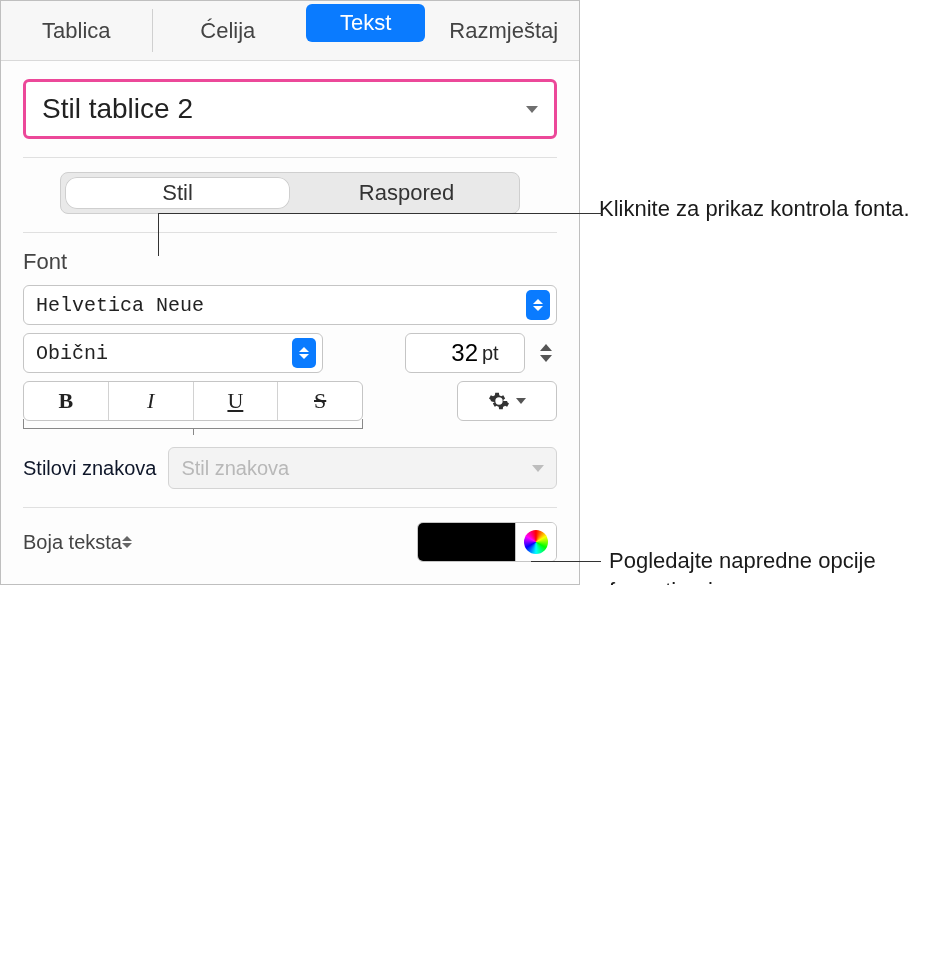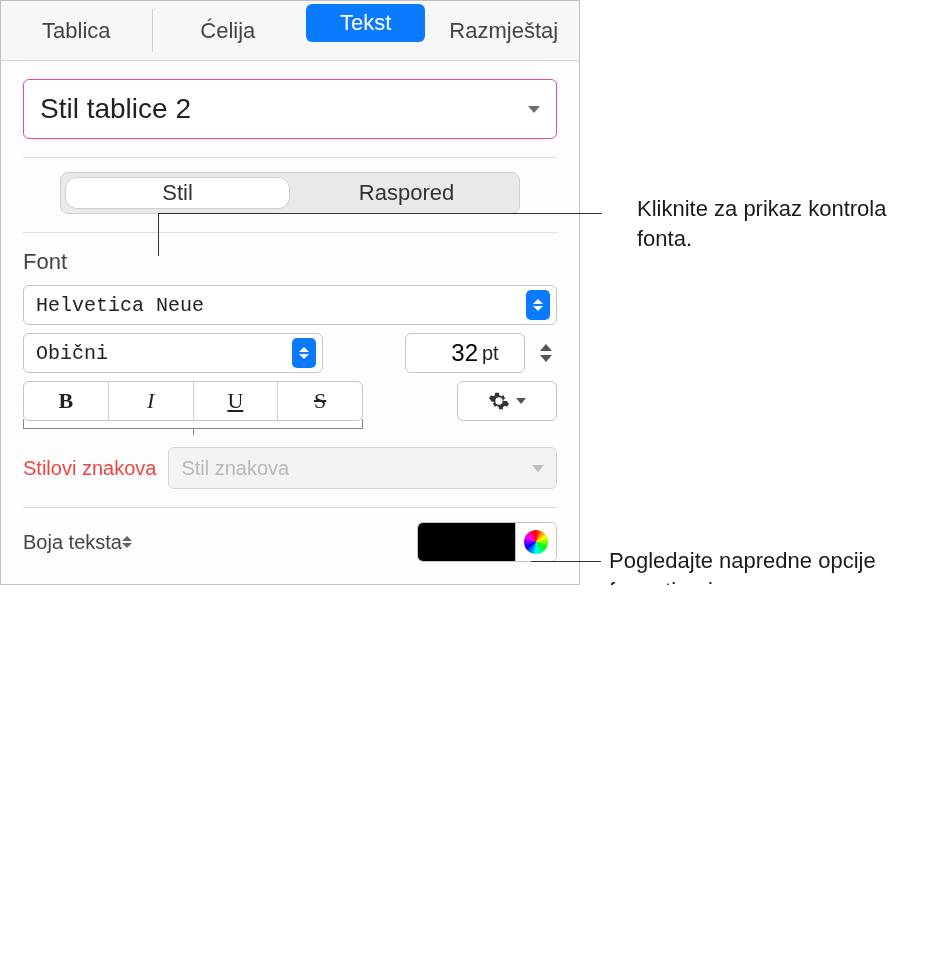--- a/index.html
+++ b/index.html
@@ -45,21 +45,21 @@
     color: #ffffff;
     border-radius: 6px;
     margin: 3px;
     flex: 0 0 auto;
     padding: 0 34px;
     height: 38px;
   }
   .pad { padding: 18px 22px 22px 22px; }
   
   .style-name {
-    border: 1px solid #ec4899;
+    border: 3px solid #ec4899;
     border-radius: 6px;
     height: 60px;
     display: flex;
     align-items: center;
     padding: 0 16px;
     font-size: 28px;
     color: #222;
     justify-content: space-between;
     background: #fff;
     cursor: pointer;
@@ -234,21 +234,21 @@
     width: 1px;
     height: 7px;
     background: #888;
   }
   .charstyle-row {
     display: flex;
     align-items: center;
     gap: 12px;
     margin: 18px 0 0 0;
   }
-  .charstyle-row .lab { font-size: 20px; color: #ef4444; }
+  .charstyle-row .lab { font-size: 20px; color: #0f172a; }
   .charstyle-select {
     flex: 1;
     border: 1px solid #d4d4d4;
     border-radius: 6px;
     background: #f3f3f3;
     height: 42px;
     display: flex;
     align-items: center;
     padding: 0 12px;
     color: #b8b8b8;
@@ -417,21 +417,21 @@
       <div class="color-group">
         <div class="color-swatch"></div>
         <div class="color-wheel">
           <div class="wheel"></div>
         </div>
       </div>
     </div>
   </div>
 </div>
 
-<div class="callout" style="left:637px; top:194px;">Kliknite za prikaz kontrola fonta.</div>
+<div class="callout" style="left:599px; top:194px;">Kliknite za prikaz kontrola fonta.</div>
 <div class="leader" style="left:158px; top:213px; width:1px; height:43px;"></div>
 <div class="leader" style="left:158px; top:213px; width:444px; height:1px;"></div>
 
 <div class="callout" style="left:609px; top:546px;">Pogledajte napredne opcije formatiranja.</div>
 <div class="leader" style="left:531px; top:561px; width:70px; height:1px;"></div>
 
 <div class="callout" style="left:609px; top:651px;">Odaberite odgovarajuću boju.</div>
 <div class="leader" style="left:445px; top:667px; width:1px; height:40px;"></div>
 <div class="leader" style="left:445px; top:667px; width:157px; height:1px;"></div>
 

